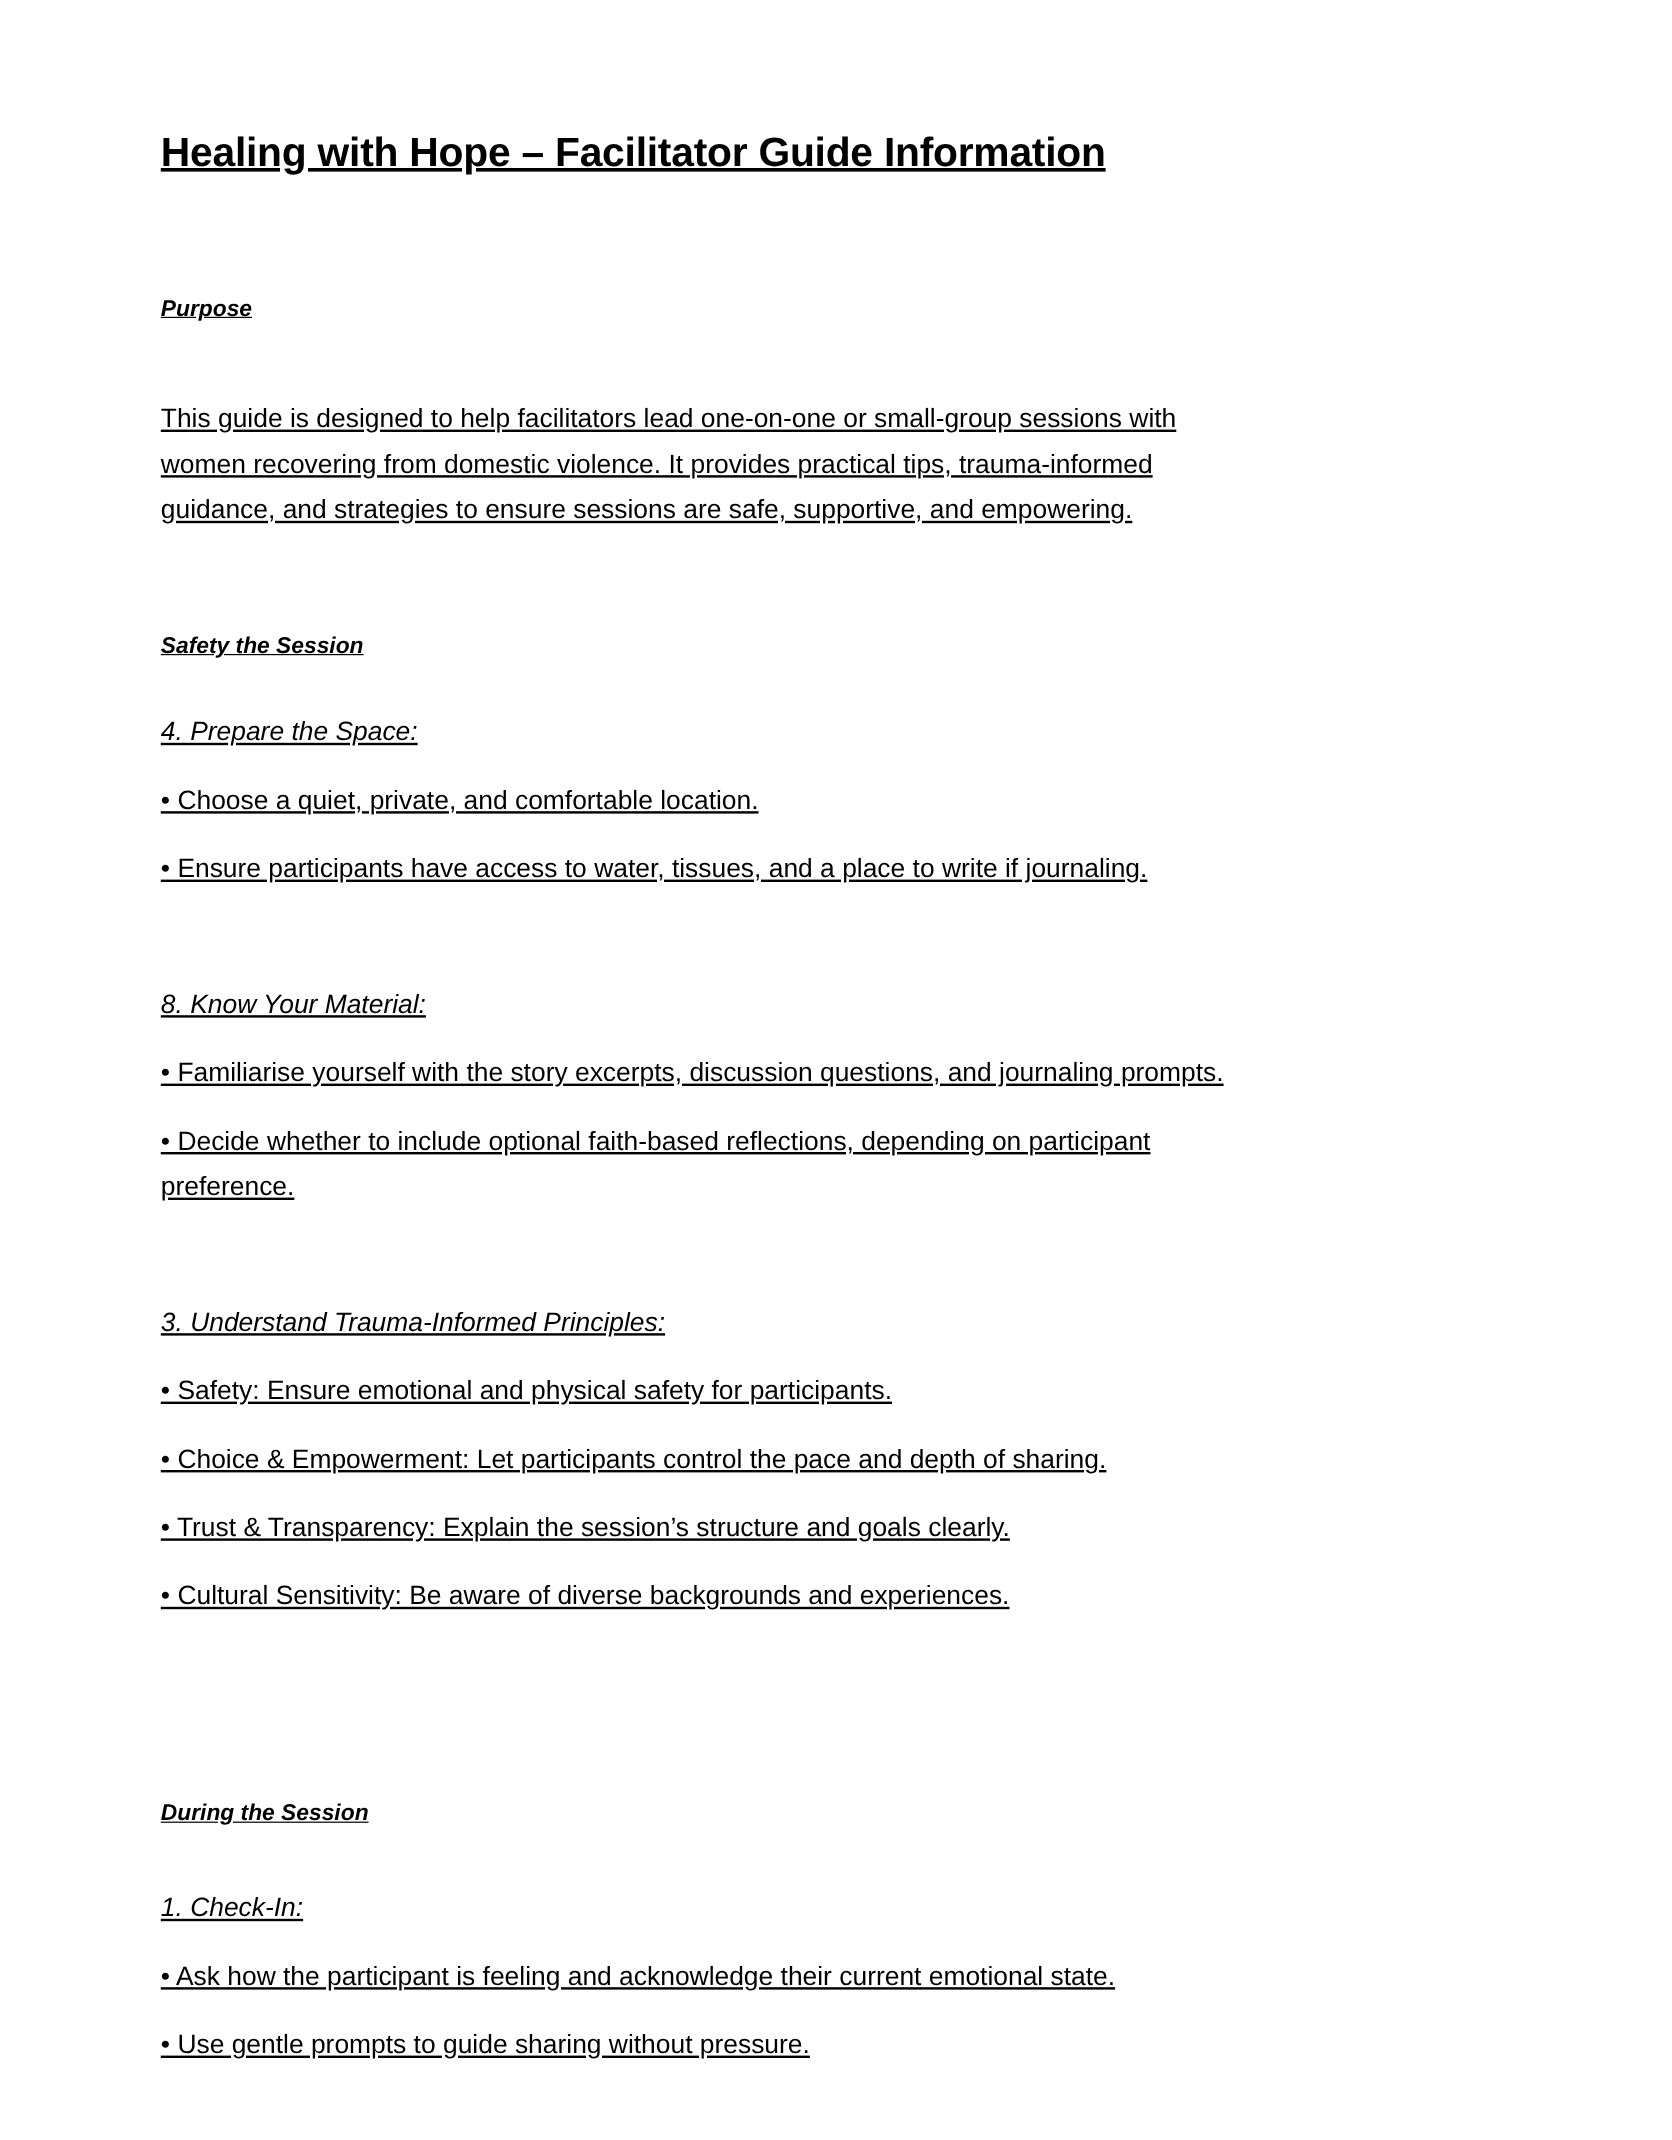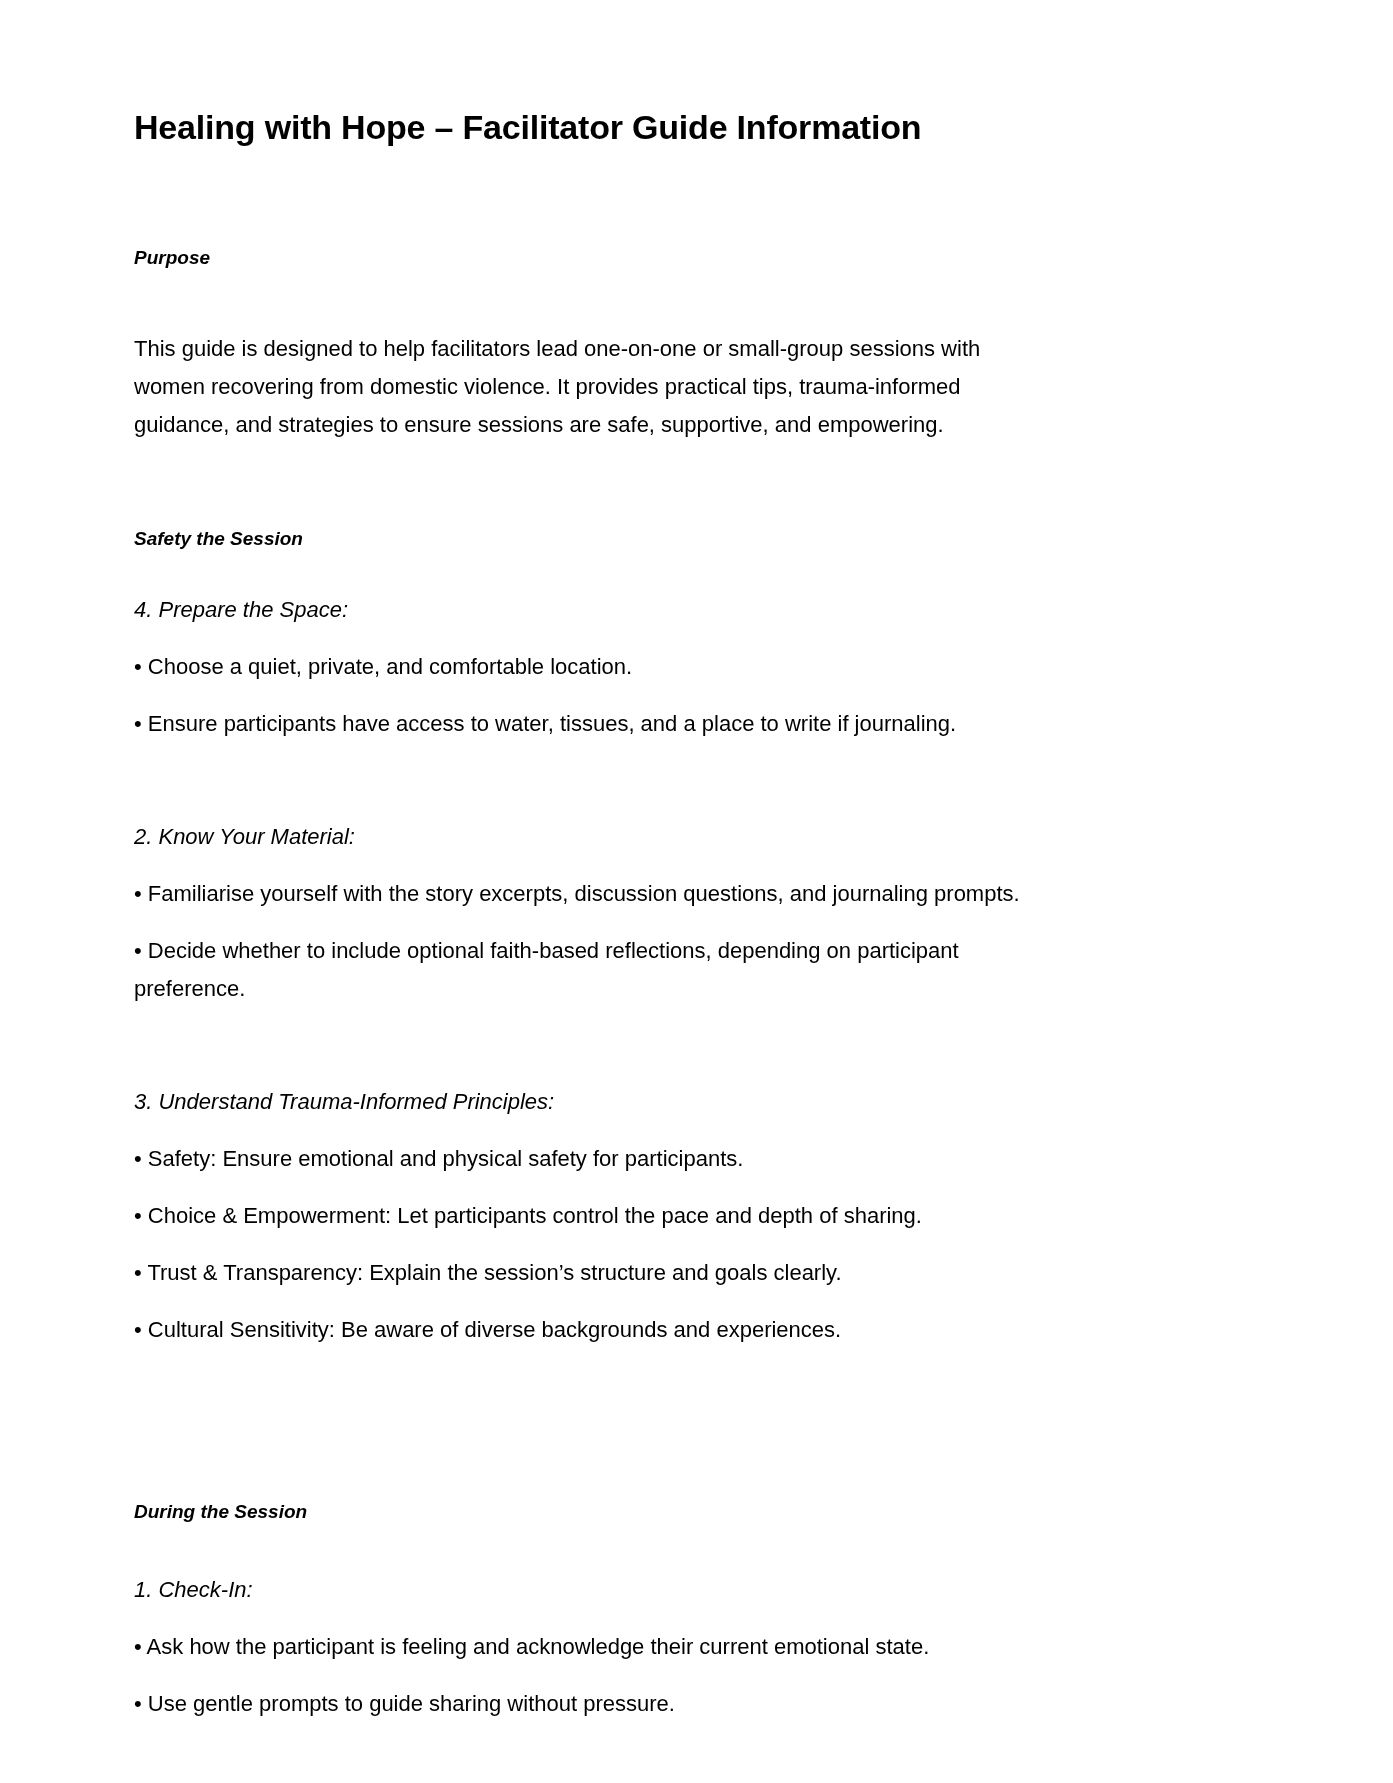--- a/index.html
+++ b/index.html
@@ -13,20 +13,21 @@
     overflow: hidden;
     color: #000000;
     font-family: "Liberation Sans", sans-serif;
   }
   .page {
     box-sizing: border-box;
     width: 1393px;
     height: 1373px;
     background: #ffffff;
     padding: 106px 100px 0 134px;
+    text-decoration: underline;
   }
   .doc-title {
     margin: 0;
     font-size: 34px;
     font-weight: 700;
     line-height: 42px;
     white-space: nowrap;
     letter-spacing: -0.2px;
   }
   .section-heading {
@@ -72,21 +73,21 @@
   <p class="body-line mt-para">This guide is designed to help facilitators lead one-on-one or small-group sessions with</p>
   <p class="body-line">women recovering from domestic violence. It provides practical tips, trauma-informed</p>
   <p class="body-line">guidance, and strategies to ensure sessions are safe, supportive, and empowering.</p>
 
   <h2 class="section-heading mt-before">Safety the Session</h2>
 
   <p class="subheading mt-subfirst">4. Prepare the Space:</p>
   <p class="bullet-line mt-line">• Choose a quiet, private, and comfortable location.</p>
   <p class="bullet-line mt-line">• Ensure participants have access to water, tissues, and a place to write if journaling.</p>
 
-  <p class="subheading mt-group">2. Know Your Material:</p>
+  <p class="subheading mt-group">8. Know Your Material:</p>
   <p class="bullet-line mt-line">• Familiarise yourself with the story excerpts, discussion questions, and journaling prompts.</p>
   <p class="bullet-line mt-line">• Decide whether to include optional faith-based reflections, depending on participant</p>
   <p class="bullet-line">preference.</p>
 
   <p class="subheading mt-group">3. Understand Trauma-Informed Principles:</p>
   <p class="bullet-line mt-line">• Safety: Ensure emotional and physical safety for participants.</p>
   <p class="bullet-line mt-line">• Choice &amp; Empowerment: Let participants control the pace and depth of sharing.</p>
   <p class="bullet-line mt-line">• Trust &amp; Transparency: Explain the session’s structure and goals clearly.</p>
   <p class="bullet-line mt-line">• Cultural Sensitivity: Be aware of diverse backgrounds and experiences.</p>
 

